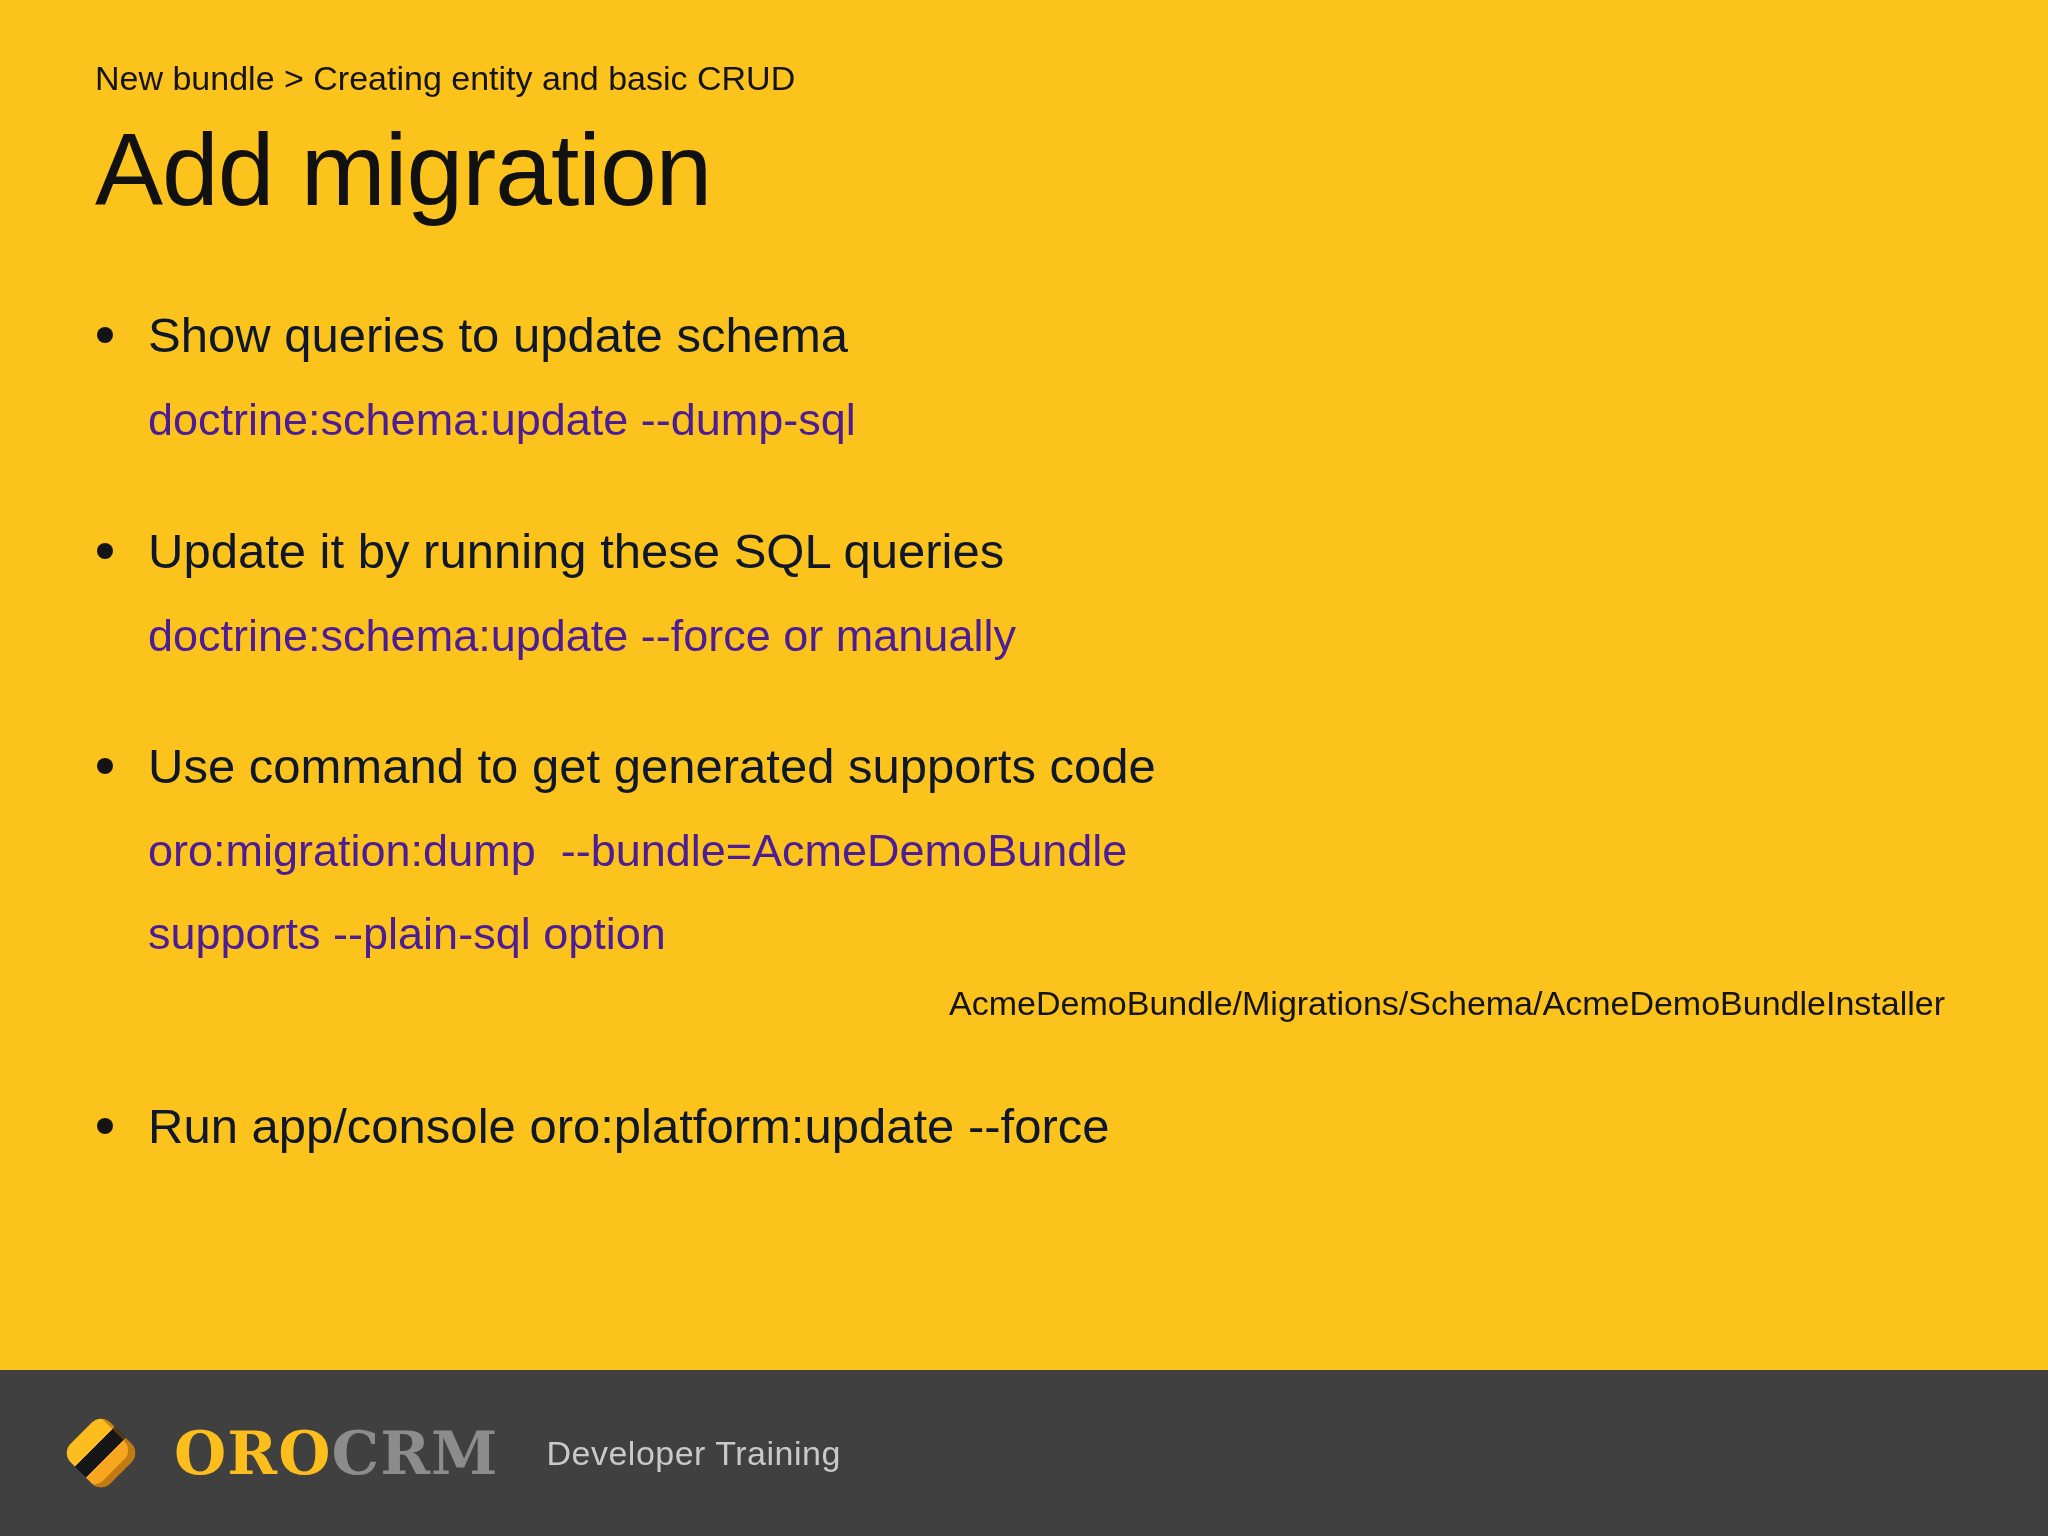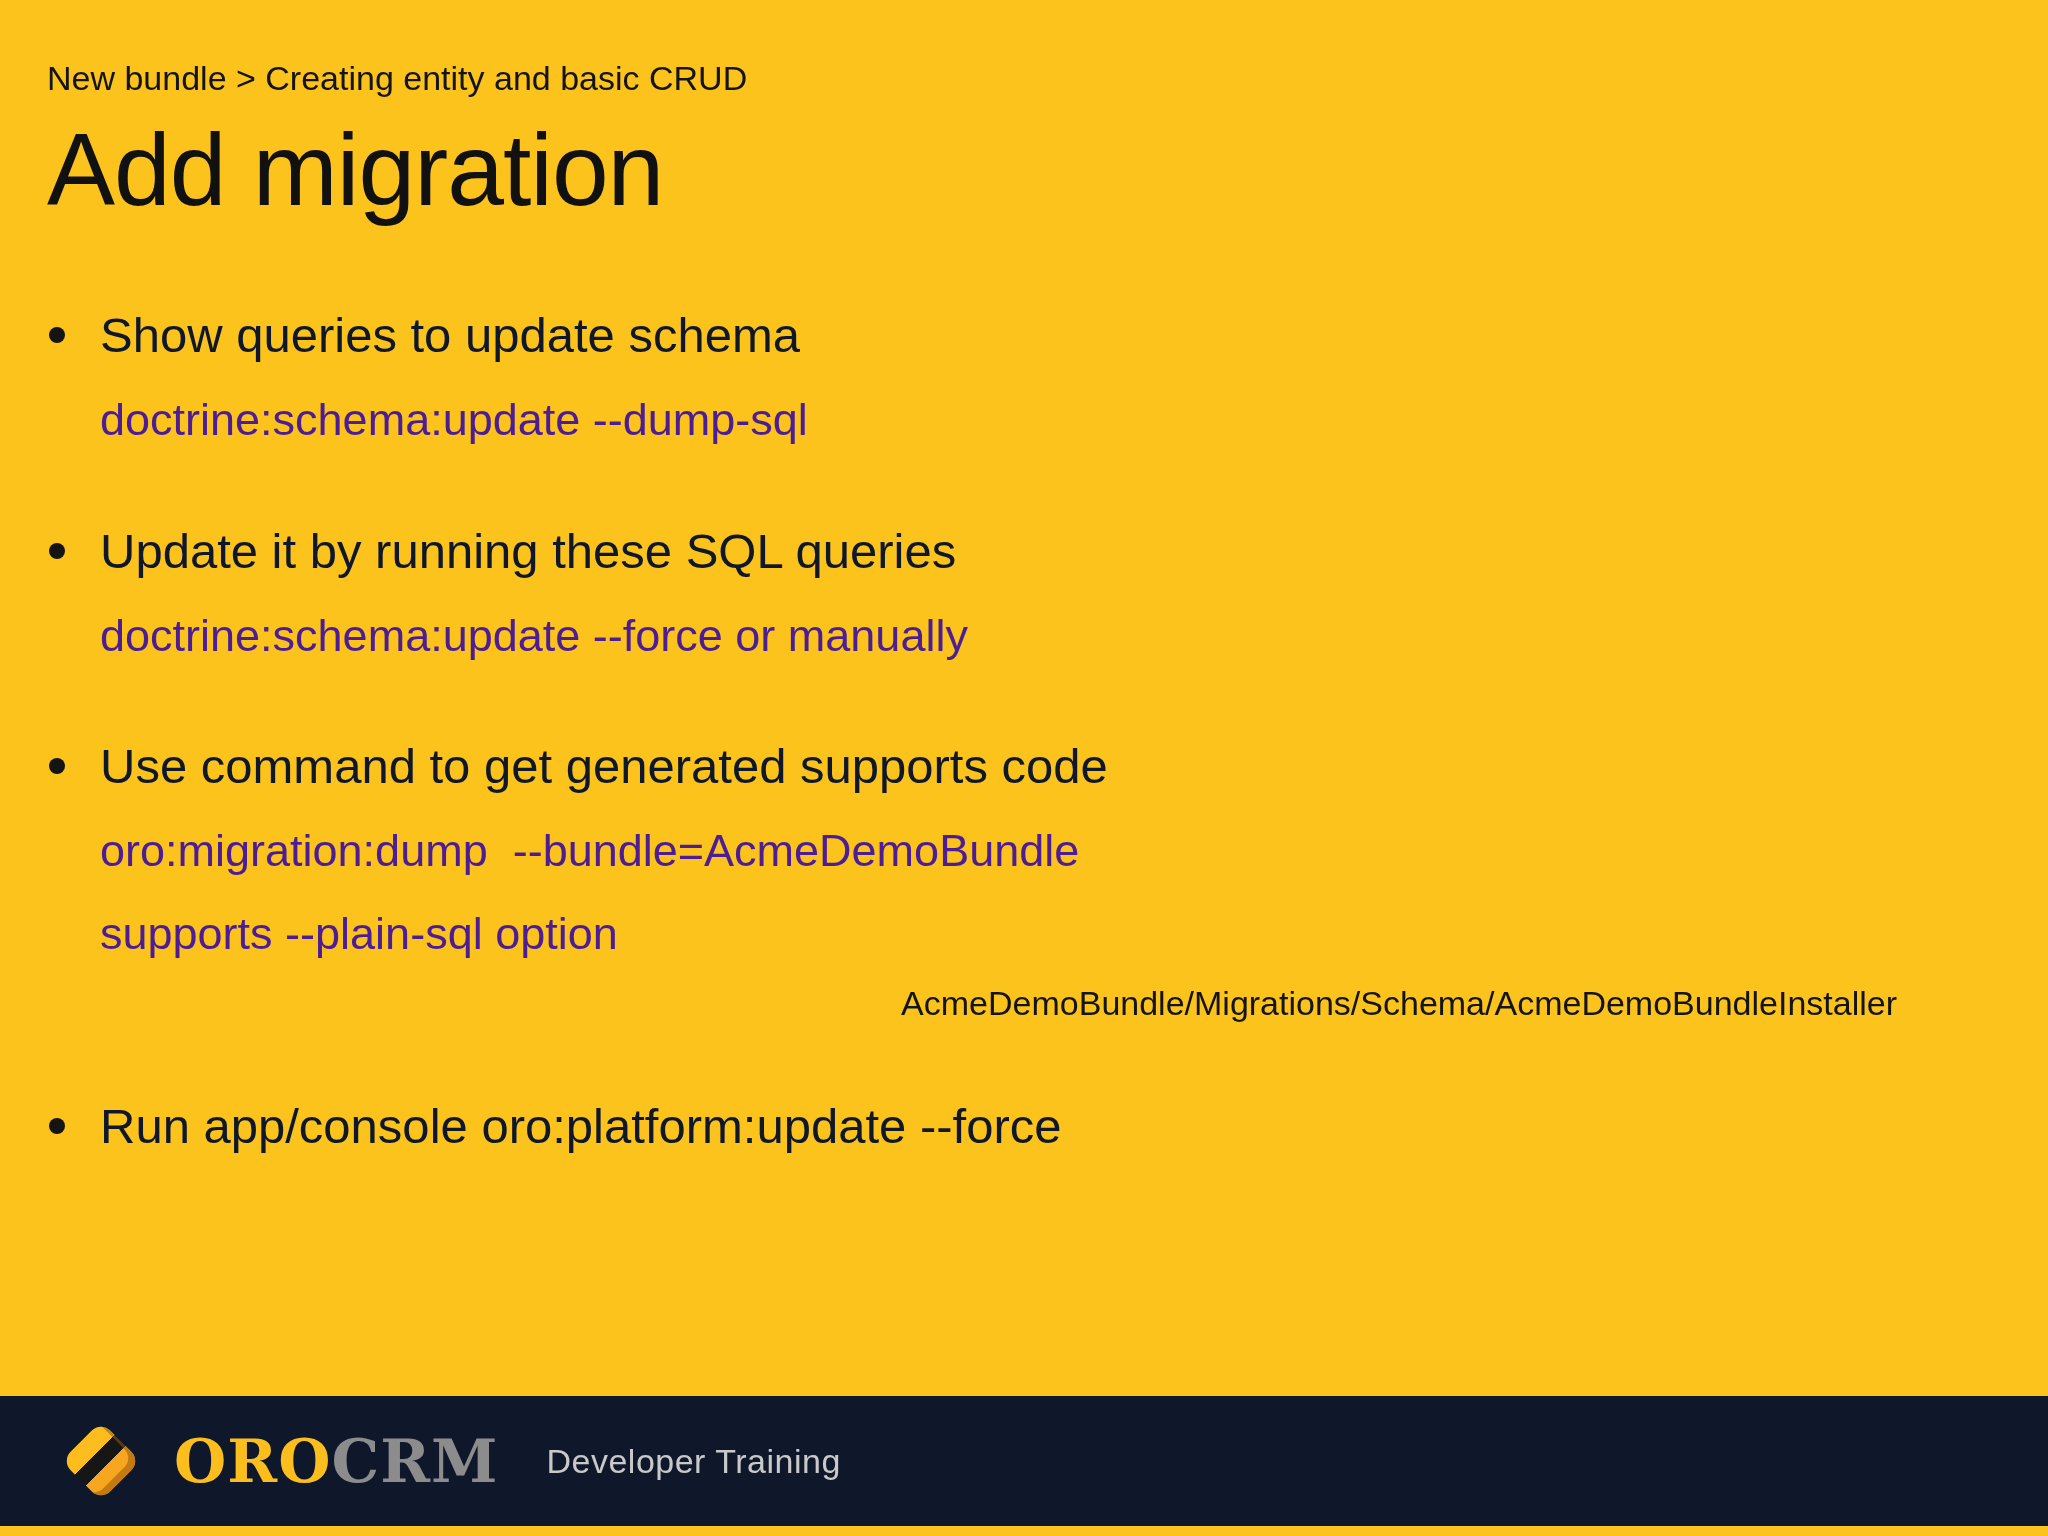--- a/index.html
+++ b/index.html
@@ -10,21 +10,21 @@
     color: #141414;
     overflow: hidden;
   }
   .slide {
     position: relative;
     width: 2048px;
     height: 1536px;
     background: #FCC31D;
   }
   .content {
-    padding: 58px 60px 0 47px;
+    padding: 58px 60px 0 95px;
   }
   .breadcrumb {
     font-size: 34px;
     line-height: 1.2;
     color: #141414;
   }
   .title {
     margin-top: 14px;
     font-size: 102px;
     font-weight: normal;
@@ -68,24 +68,24 @@
     font-size: 34px;
     line-height: 1.24;
     margin-top: 20px;
     white-space: pre-wrap;
     color: #141414;
     text-align: right;
   }
   .footer {
     position: absolute;
     left: 0;
-    bottom: 10px;
+    bottom: 0;
     width: 100%;
-    height: 130px;
-    background: #0f172a;
+    height: 166px;
+    background: #404040;
     display: flex;
     align-items: center;
     padding-left: 58px;
   }
   .logo-icon-wrap {
     width: 86px;
     height: 86px;
     display: flex;
     align-items: center;
     justify-content: center;

